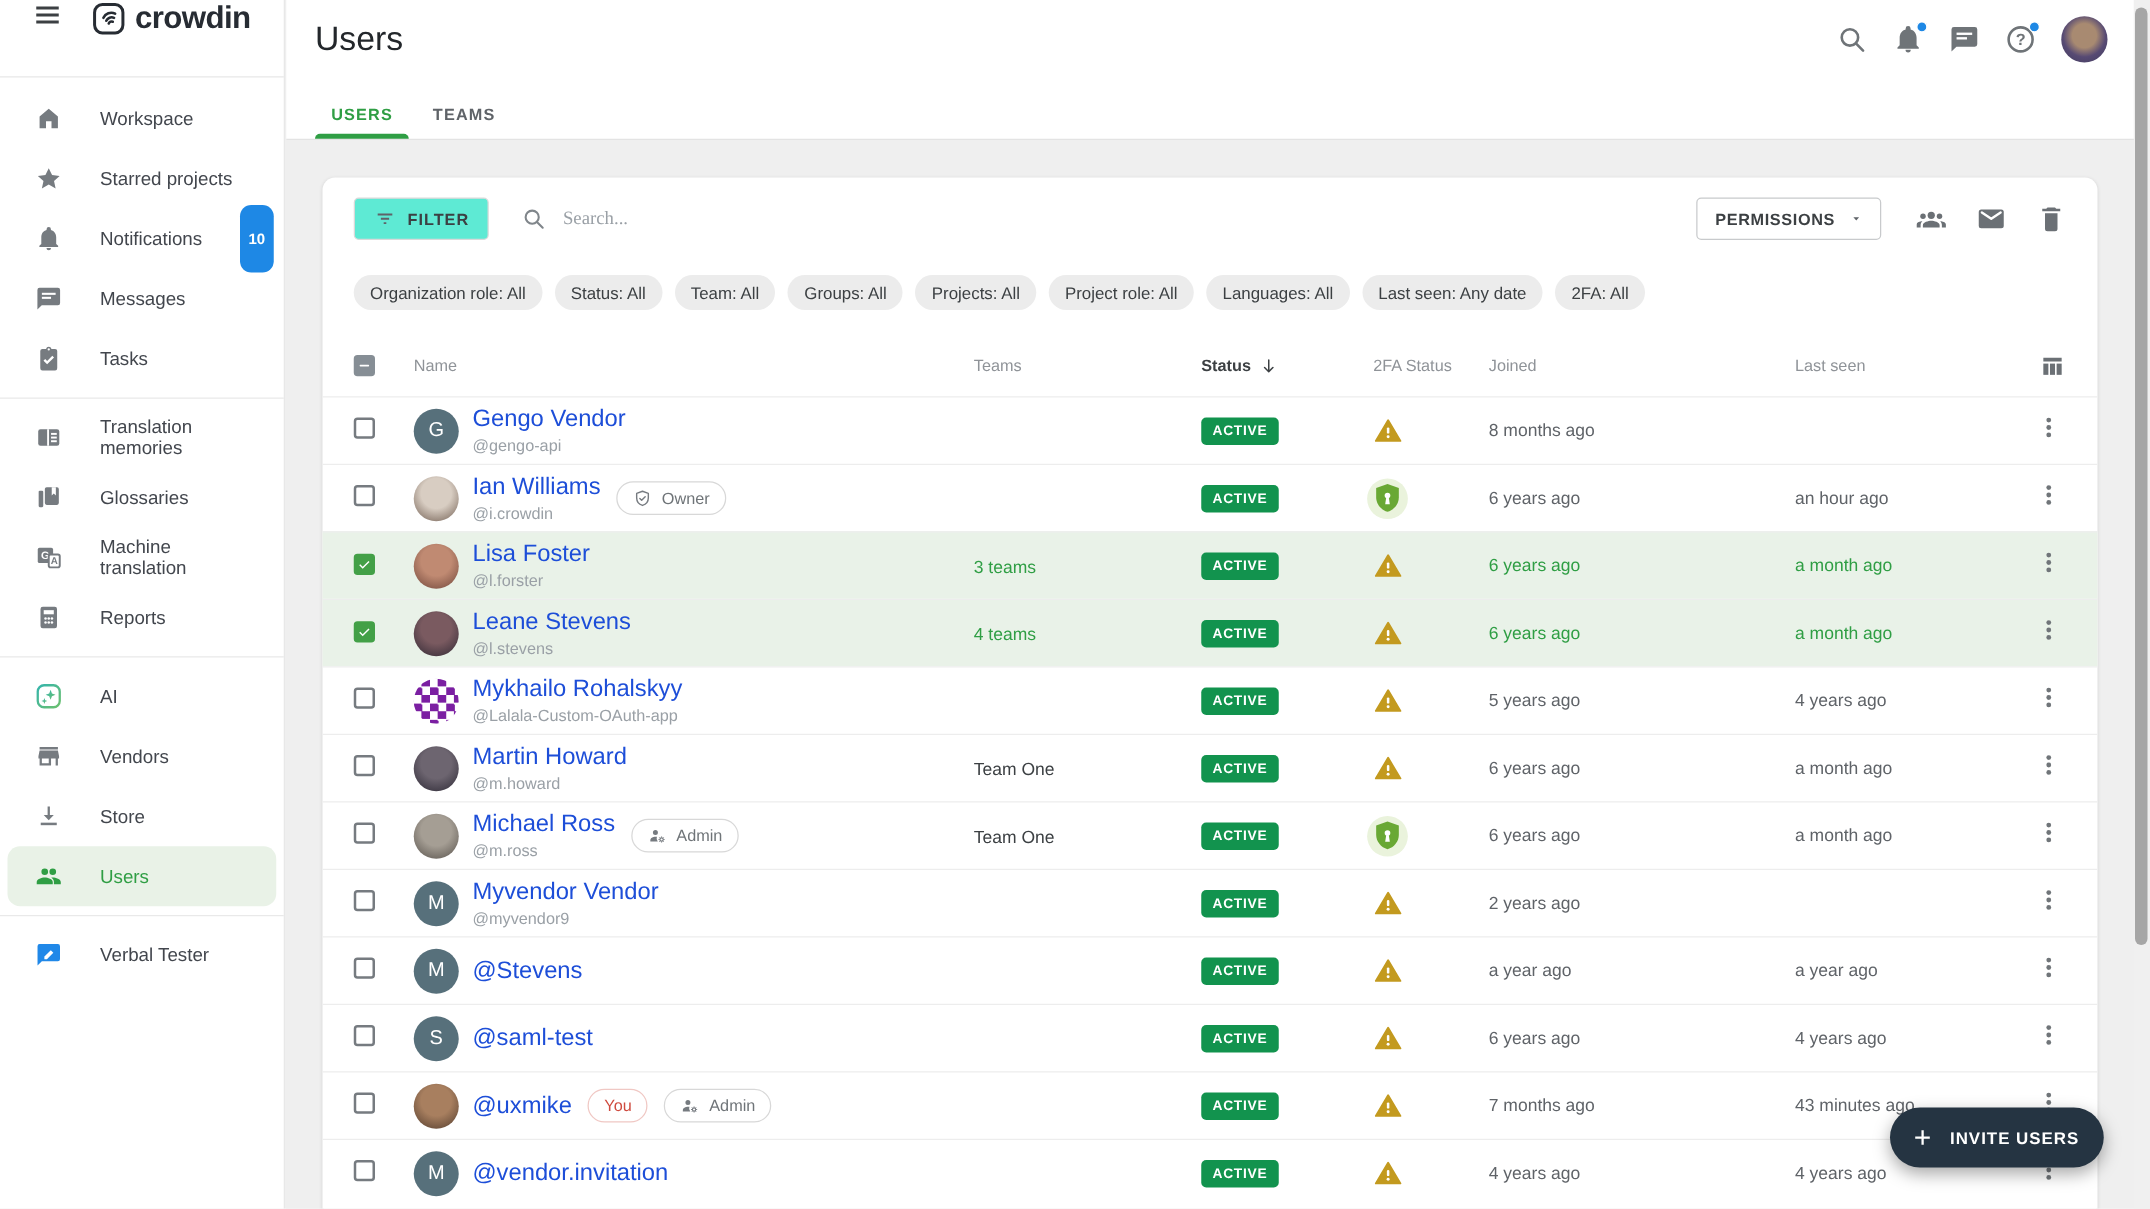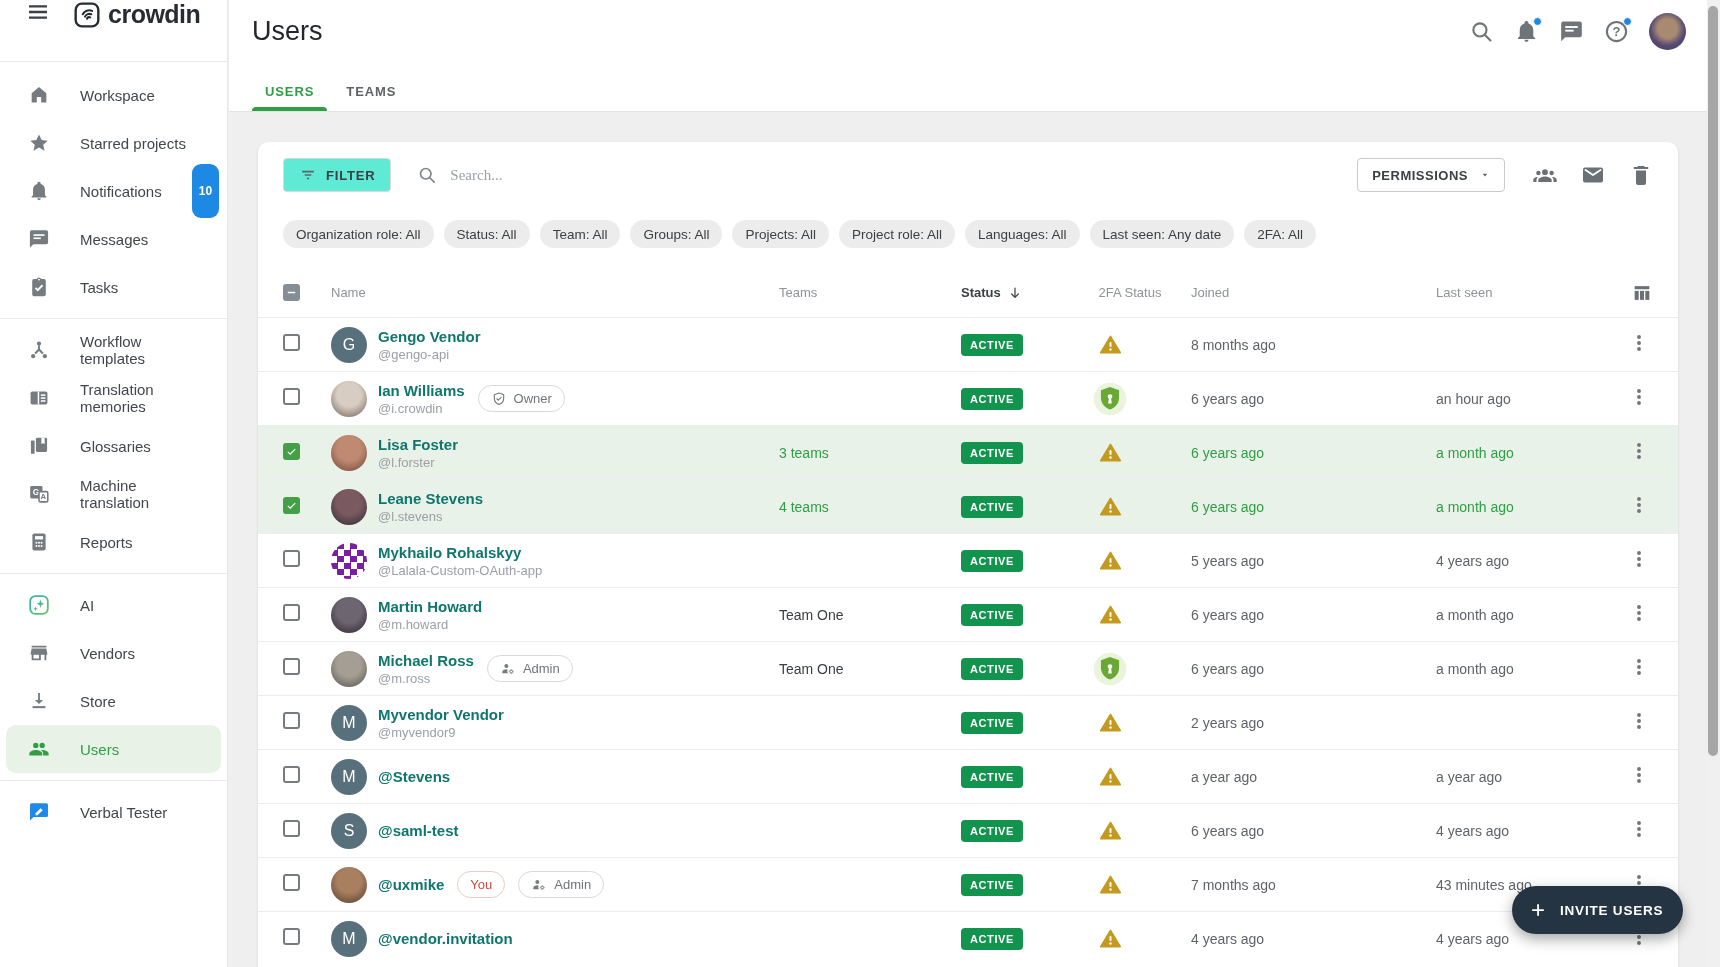--- a/index.html
+++ b/index.html
@@ -90,21 +90,21 @@
   .trow { height:54px; border-top:1px solid #ededed; cursor:pointer; }
   .trow.selected { background:var(--selbg); }
   .cb { width:17px; height:17px; border:2px solid #767b80; border-radius:3px; background:#fff;
         display:inline-flex; align-items:center; justify-content:center; cursor:pointer; }
   .cb.checked { background:#43a047; border-color:#43a047; }
   .cb.indet { background:#868e95; border-color:#868e95; }
   .cb svg { width:13px; height:13px; }
   .avatar { width:36px; height:36px; border-radius:50%; display:flex; align-items:center;
             justify-content:center; color:#fff; font-size:16px; font-weight:500; overflow:hidden; }
   .c-name { display:flex; align-items:center; gap:13px; min-width:0; }
-  .nm { font-size:15px; font-weight:700; color:#0f766e; white-space:nowrap; }
+  .nm { font-size:19px; font-weight:400; color:#1d4ed8; white-space:nowrap; }
   .un { font-size:13px; color:#9aa0a6; margin-top:2px; white-space:nowrap; }
   .chip-badge { height:27px; border:1px solid #d8d8d8; border-radius:14px; padding:0 12px;
                 display:inline-flex; align-items:center; gap:7px; font-size:13px; color:#6f7478;
                 background:#fff; white-space:nowrap; }
   .chip-badge .icon { width:16px; height:16px; color:#767b80; }
   .chip-badge.you { color:#cf4b3f; border-color:#f0c8c4; }
   .c-teams { font-size:14px; color:#3c4043; }
   .badge-active { height:22px; padding:0 9px; border-radius:4px; background:var(--badge);
                   color:#fff; font-size:11px; font-weight:bold; letter-spacing:.6px;
                   display:inline-flex; align-items:center; }
@@ -189,31 +189,20 @@
       <div class="nav-item">
         <span class="icon">
           <svg viewBox="0 0 24 24" fill="currentColor">
             <path d="M17.5 3.4h-3.1a2.5 2.5 0 0 0-4.8 0H6.5A1.9 1.9 0 0 0 4.6 5.3v15a1.9 1.9 0 0 0 1.9 1.9h11a1.9 1.9 0 0 0 1.9-1.9v-15a1.9 1.9 0 0 0-1.9-1.9zM12 2.9a1 1 0 1 1 0 2 1 1 0 0 1 0-2z"></path>
             <path d="m10.6 16.9-3.2-3.2 1.5-1.5 1.7 1.7 4.5-4.5 1.5 1.5z" fill="#fff"></path>
           </svg>
         </span>
         <span>Tasks</span>
       </div>
       <div class="nav-hr"></div>
-      <div class="nav-item">
-        <span class="icon">
-          <svg viewBox="0 0 24 24" fill="currentColor">
-            <circle cx="12" cy="5" r="2.3"></circle>
-            <circle cx="5.6" cy="18.7" r="2.3"></circle>
-            <circle cx="18.4" cy="18.7" r="2.3"></circle>
-            <path d="M11 6.8h2v3.3c0 .5.2 1 .6 1.4l3.5 3.5-1.6 1.6-3.5-3.5-3.5 3.5-1.6-1.6 3.5-3.5c.4-.4.6-.9.6-1.4z"></path>
-          </svg>
-        </span>
-        <span>Workflow templates</span>
-      </div>
       <div class="nav-item">
         <span class="icon">
           <svg viewBox="0 0 24 24" fill="currentColor">
             <rect x="2.8" y="4.8" width="18.4" height="14.4" rx="2"></rect>
             <rect x="10.6" y="4.8" width="1.6" height="14.4" fill="#fff"></rect>
             <rect x="14" y="8" width="5" height="1.7" fill="#fff"></rect>
             <rect x="14" y="11.2" width="5" height="1.7" fill="#fff"></rect>
             <rect x="14" y="14.4" width="5" height="1.7" fill="#fff"></rect>
           </svg>
         </span>

